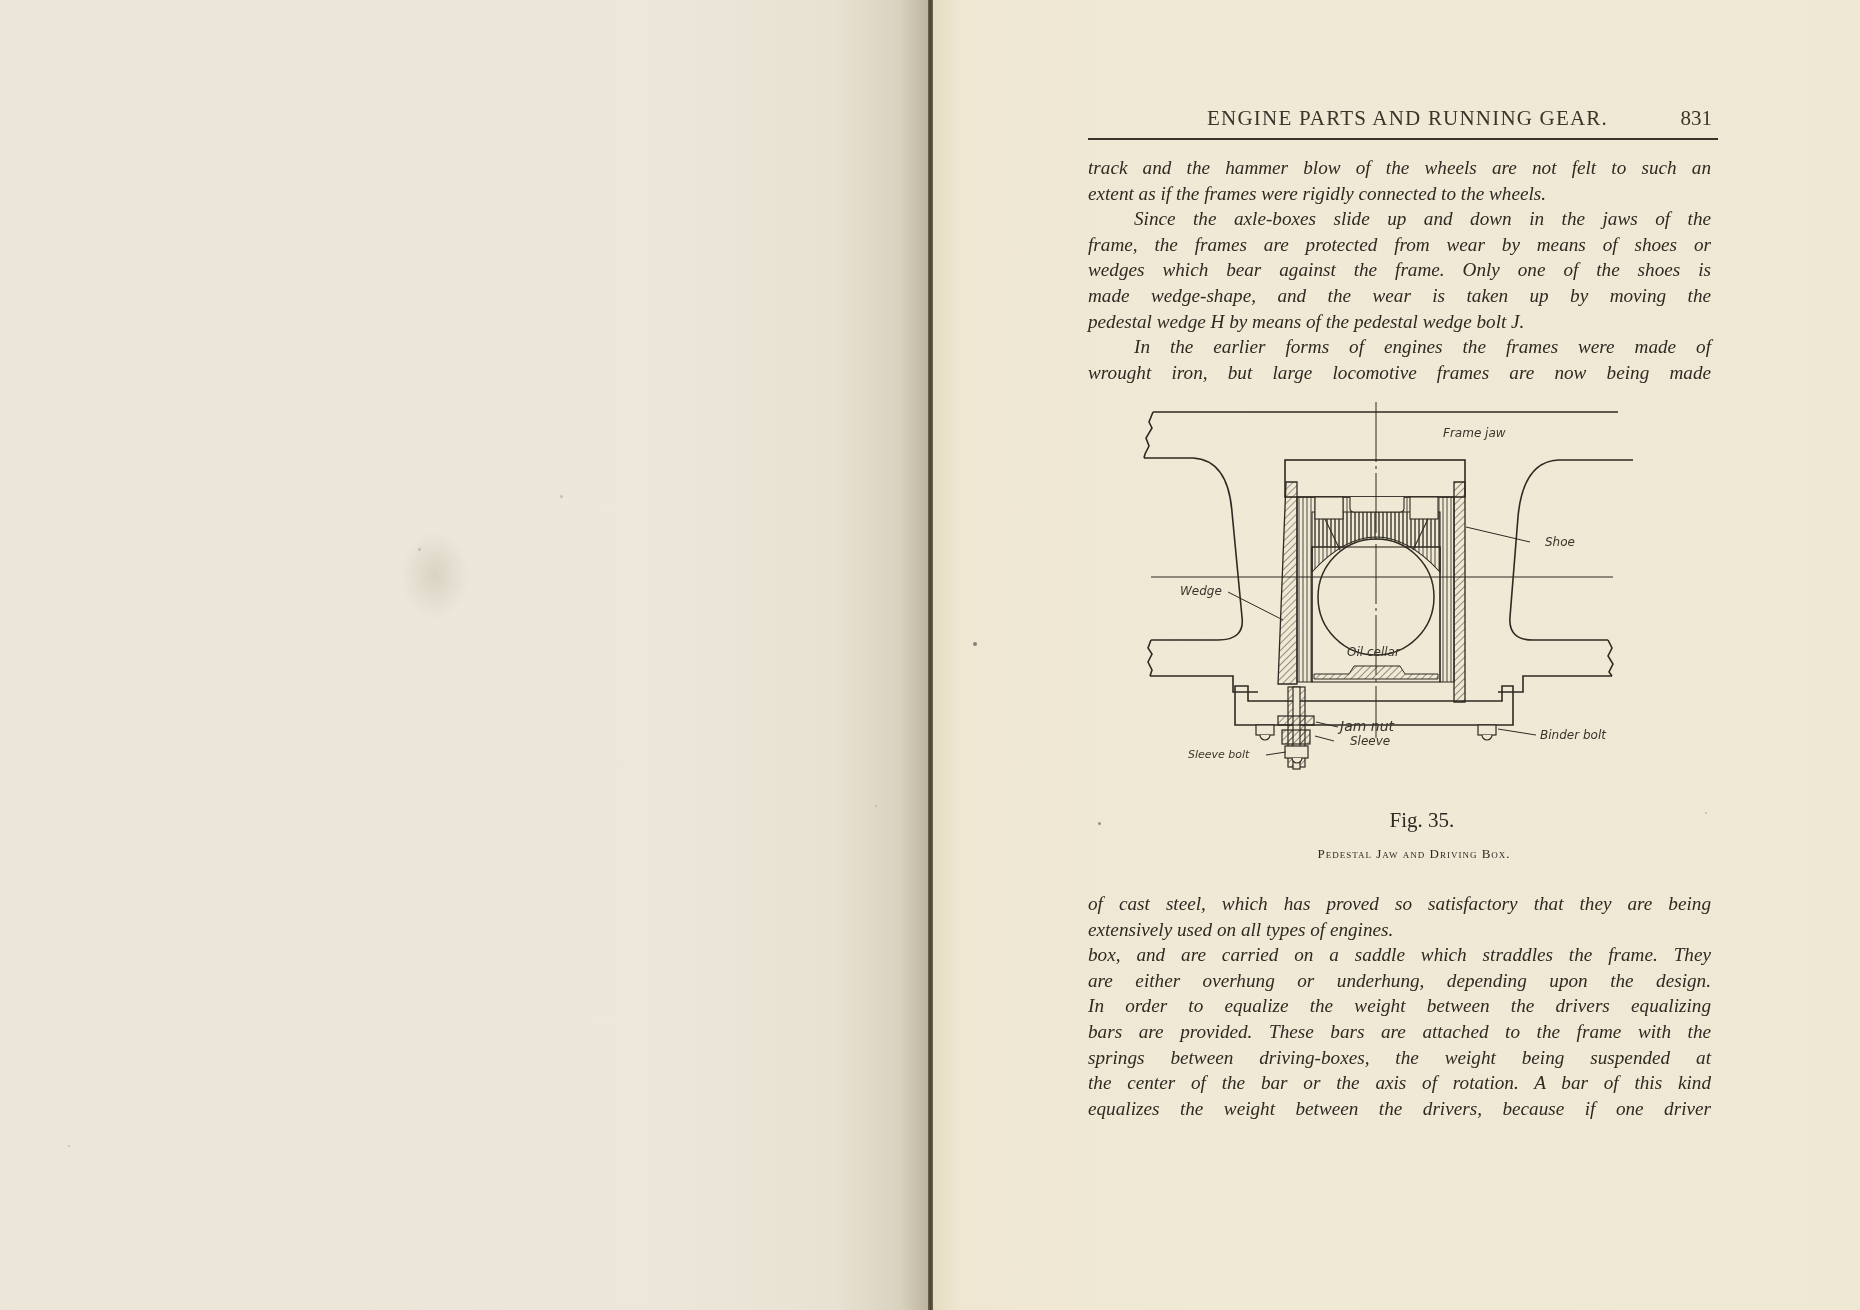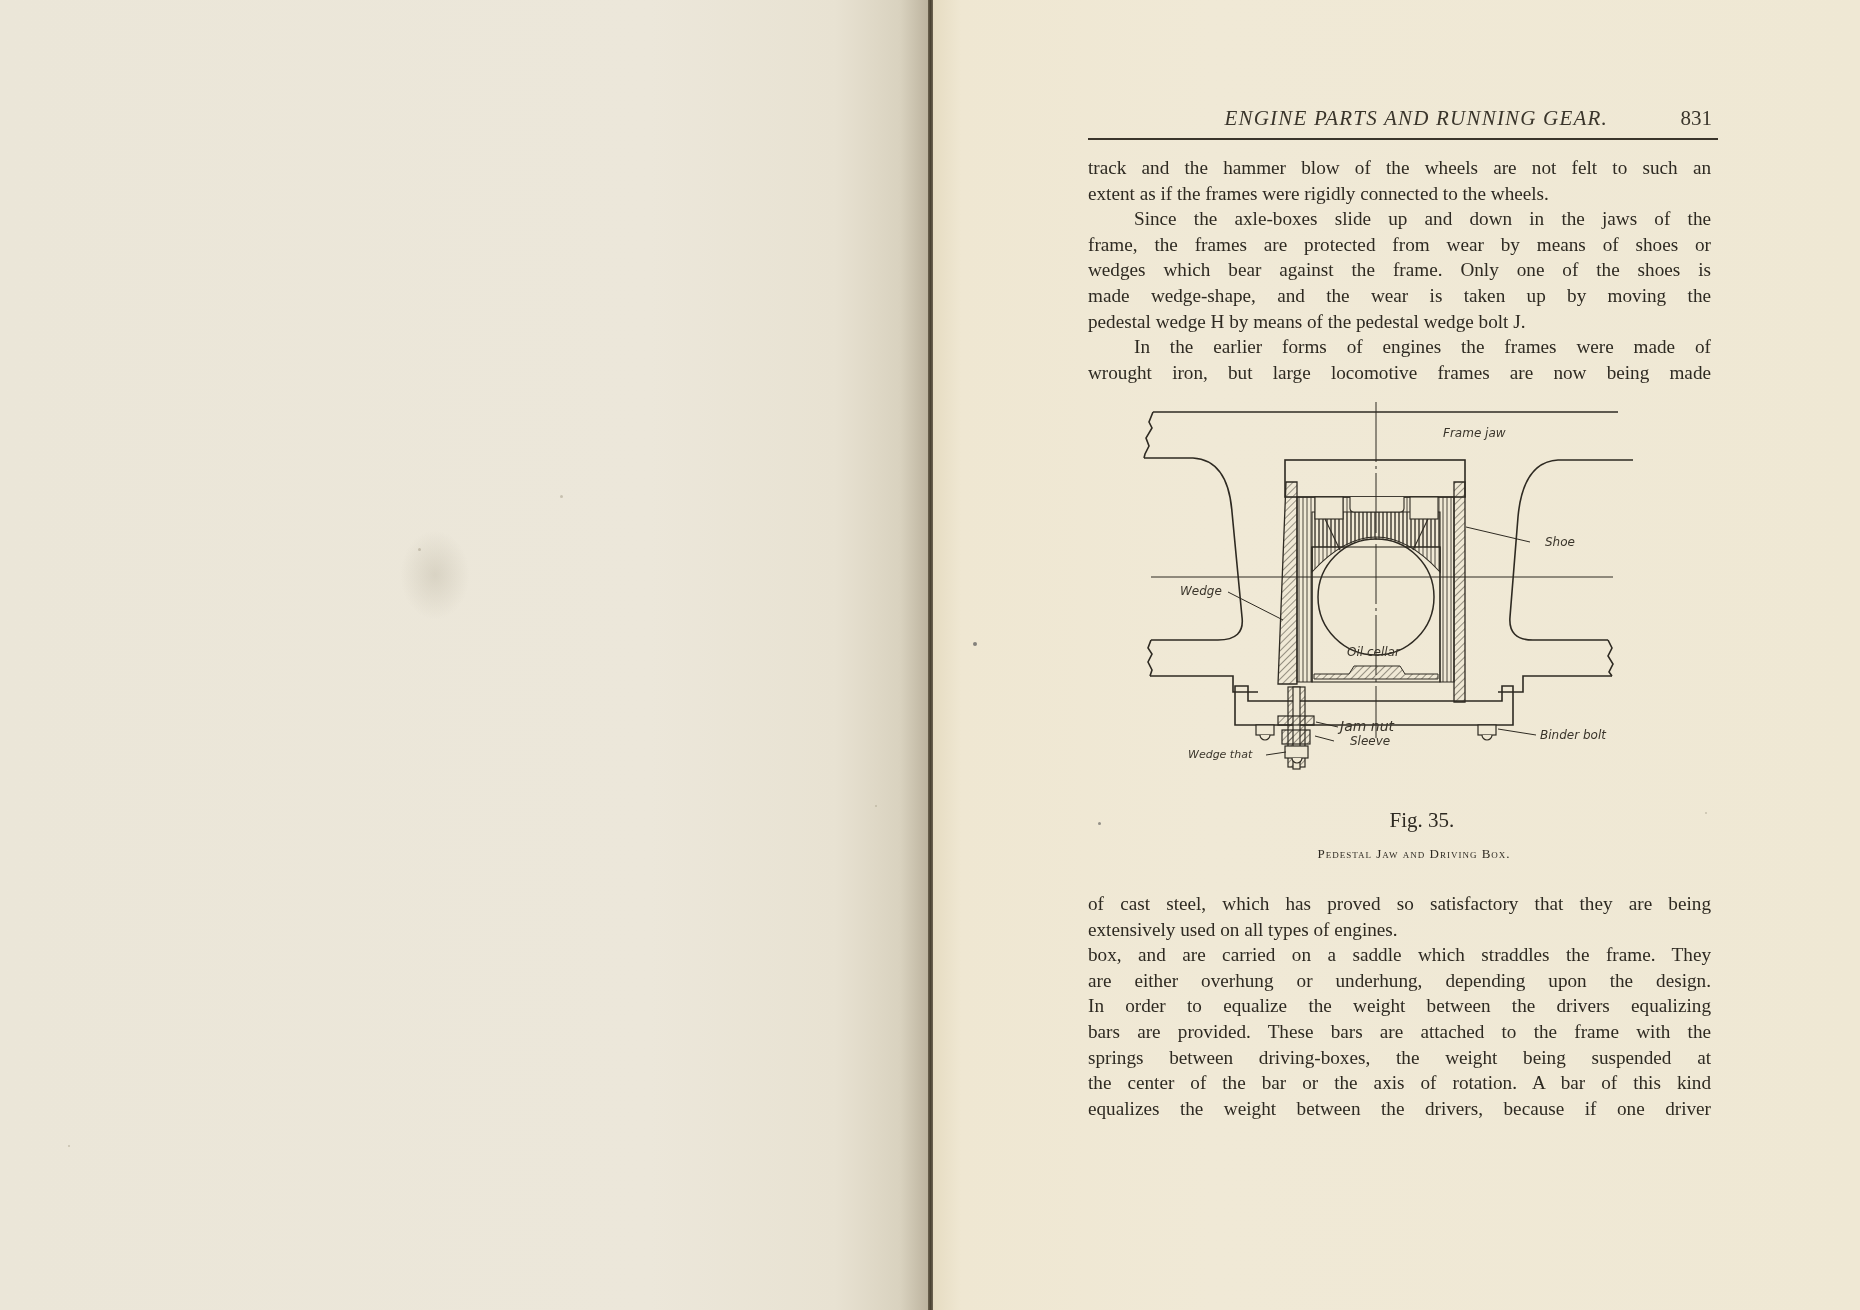--- a/index.html
+++ b/index.html
@@ -25,35 +25,35 @@
   .smudge {
     position: absolute; width: 70px; height: 90px; left: 400px; top: 530px;
     background: radial-gradient(ellipse at center, rgba(150,142,120,.22), rgba(150,142,120,0) 70%);
   }
 
   .header {
     position: absolute; left: 155px; top: 100px; width: 630px; height: 40px;
   }
   .header-title {
     position: absolute; right: 110px; top: 6px;
-    font-size: 21px; letter-spacing: 1.2px; color: #3a352b; font-style: italic;
+    font-size: 21px; letter-spacing: 1.2px; color: #3a352b;
   }
   .page-number {
     position: absolute; right: 6px; top: 6px; font-size: 21px; color: #3a352b;
   }
   .header-rule {
     position: absolute; left: 0; right: 0; top: 38px; height: 2px; background: #3a352b;
   }
 
   .text-block {
     position: absolute; left: 155px; width: 623px;
     font-size: 19.2px; line-height: 25.6px; color: #2e2a22;
     text-align: justify;
   }
-  .para { margin: 0; text-indent: 0; }
+  .para { margin: 0; text-indent: 0; font-style: italic; }
   .line { display: block; text-align: justify; text-align-last: justify; white-space: nowrap; }
   .line.last { text-align-last: left; }
   .line.indent { padding-left: 46px; }
   .run-in { font-family: "Liberation Sans", "DejaVu Sans", sans-serif; font-weight: bold; font-size: 17px; letter-spacing: -.2px; }
 
   .figure {
     position: absolute; left: 185px; top: 402px; width: 530px; height: 420px;
   }
   .figure svg { position: absolute; left: 0; top: 0; }
   .fig-label {
@@ -194,21 +194,21 @@
         </g>
       </svg>
 
       <span class="fig-label" style="left:325px;top:24px;">Frame jaw</span>
       <span class="fig-label" style="left:418px;top:133px;margin-left:9px;">Shoe</span>
       <span class="fig-label" style="left:62px;top:182px;">Wedge</span>
       <span class="fig-label" style="left:229px;top:243px;">Oil cellar</span>
       <span class="fig-label" style="left:222px;top:316px;font-size:14px;">Jam nut</span>
       <span class="fig-label" style="left:232px;top:332px;">Sleeve</span>
       <span class="fig-label" style="left:422px;top:326px;">Binder bolt</span>
-      <span class="fig-label" style="left:70px;top:346px;font-size:11px;">Wedge that</span>
+      <span class="fig-label" style="left:70px;top:346px;font-size:11px;">Sleeve bolt</span>
     </div>
 
     <div class="fig-number">Fig. 35.</div>
     <div class="fig-caption">Pedestal Jaw and Driving Box.</div>
 
     <div class="text-block" style="top:891px;">
       <div class="para">
         <span class="line">of cast steel, which has proved so satisfactory that they are being</span>
         <span class="line last">extensively used on all types of engines.</span>
       </div>

